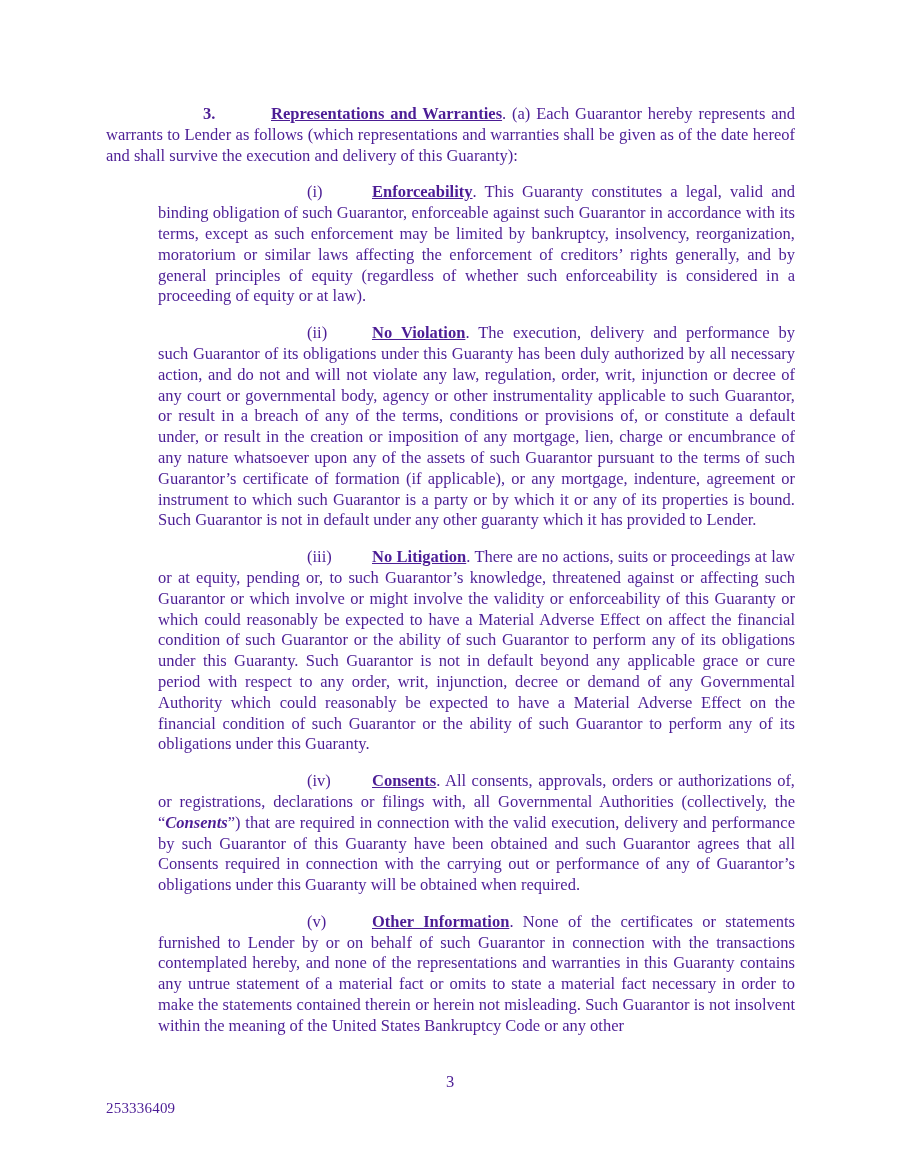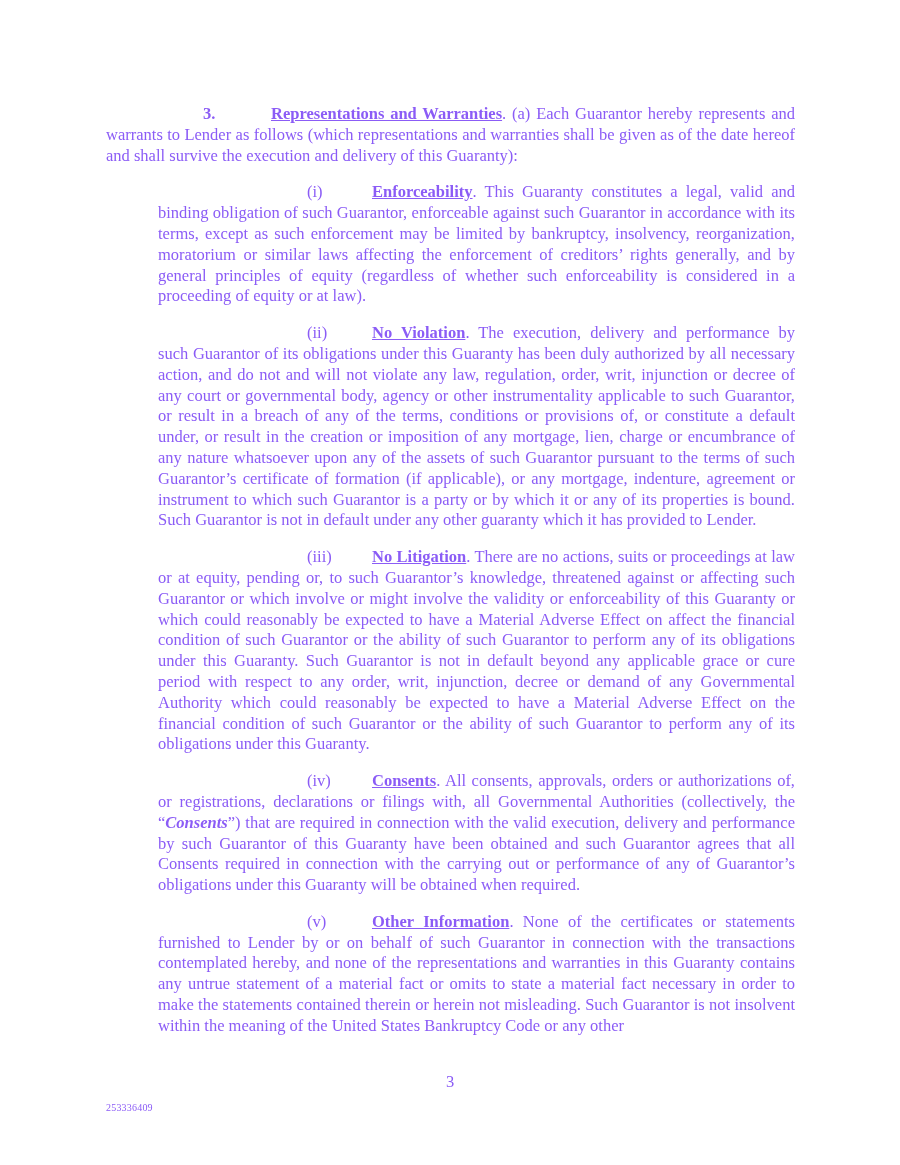--- a/index.html
+++ b/index.html
@@ -5,21 +5,21 @@
   html, body {
     margin: 0;
     padding: 0;
     background: #ffffff;
   }
   .page {
     position: relative;
     width: 900px;
     height: 1165px;
     background: #ffffff;
-    color: #8b5cf6;
+    color: #4c1d95;
     font-family: "Liberation Serif", "DejaVu Serif", serif;
     font-size: 16.5px;
     line-height: 20.8px;
     overflow: hidden;
   }
   .content {
     position: absolute;
     left: 106px;
     top: 104px;
     width: 689px;
@@ -63,21 +63,21 @@
     top: 1072px;
     left: 0;
     width: 100%;
     text-align: center;
     font-size: 16.5px;
   }
   .doc-id {
     position: absolute;
     left: 106px;
     top: 1098px;
-    font-size: 10px;
+    font-size: 15px;
     letter-spacing: 0.2px;
   }
 </style>
 </head>
 <body>
 
 <div class="page">
   <div class="content">
 
     <p class="heading"><span class="num">3.</span><span class="title underlined">Representations and Warranties</span><span>.  (a) Each Guarantor hereby represents and warrants to Lender as follows (which representations and warranties shall be given as of the date hereof and shall survive the execution and delivery of this Guaranty):</span></p>

